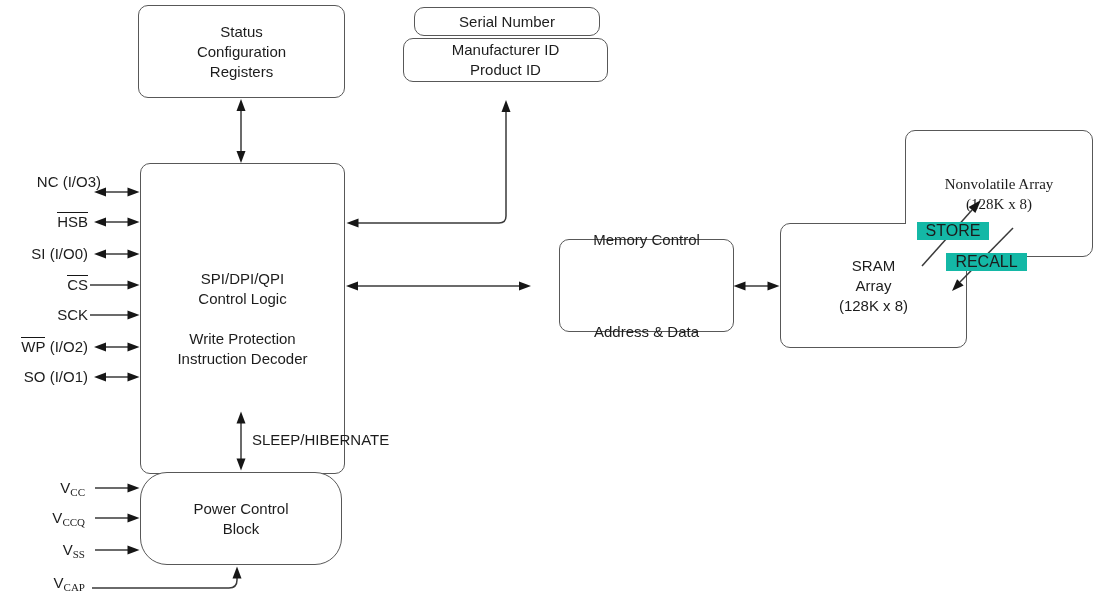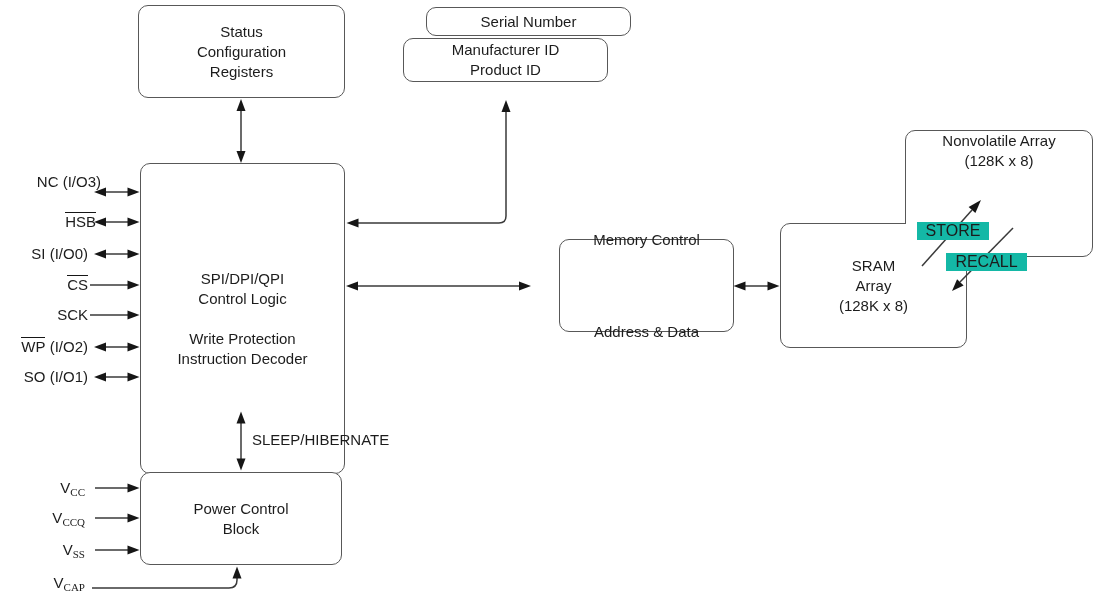--- a/index.html
+++ b/index.html
@@ -5,21 +5,21 @@
   html,body{margin:0;padding:0;background:#fff;}
   #canvas{
     position:relative;width:1100px;height:599px;background:#fff;overflow:hidden;
     font-family:"Liberation Sans","DejaVu Sans",sans-serif;color:#1c1c1c;
   }
   .box{
     position:absolute;background:#fff;border:1.5px solid #585858;border-radius:10px;
     display:flex;flex-direction:column;justify-content:center;align-items:center;
     font-size:15px;line-height:20px;text-align:center;box-sizing:border-box;
   }
-  .box.top-align{justify-content:flex-start;}
+  .box.top-align{justify-content:center;font-family:Liberation Serif, serif;}
   .gap{height:20px;}
   .patch{position:absolute;background:#fff;}
   svg.arrows{position:absolute;left:0;top:0;pointer-events:none;}
   svg.arrows line, svg.arrows path{stroke:#3a3a3a;stroke-width:1.5;fill:none;}
   svg.arrows polygon{fill:#161616;stroke:none;}
   .pin{
     position:absolute;left:0;width:88px;height:20px;line-height:20px;
     text-align:right;font-size:15px;white-space:nowrap;
   }
   .pin.pwr{width:85px;}
@@ -34,21 +34,21 @@
 <body>
 
 <div id="canvas">
 
   <div class="box" style="left:138px;top:5px;width:207px;height:93px;">
     <div>Status</div>
     <div>Configuration</div>
     <div>Registers</div>
   </div>
 
-  <div class="box" style="left:426px;top:7px;width:205px;height:29px;">
+  <div class="box" style="left:414px;top:7px;width:186px;height:29px;">
     <div>Serial Number</div>
   </div>
 
   <div class="box" style="left:403px;top:38px;width:205px;height:44px;">
     <div>Manufacturer ID</div>
     <div>Product ID</div>
   </div>
 
   <div class="box" style="left:140px;top:163px;width:205px;height:311px;">
     <div>SPI/DPI/QPI</div>
@@ -71,21 +71,21 @@
 
   <div class="box" style="left:780px;top:223px;width:187px;height:125px;justify-content:center;">
     <div>SRAM</div>
     <div>Array</div>
     <div>(128K x 8)</div>
   </div>
 
   <div class="patch" style="left:906px;top:221px;width:62px;height:6px;"></div>
   <div class="patch" style="left:963px;top:221px;width:6px;height:38px;"></div>
 
-  <div class="box" style="left:140px;top:472px;width:202px;height:93px;">
+  <div class="box" style="left:140px;top:472px;width:202px;height:93px;border-radius:27px;">
     <div>Power Control</div>
     <div>Block</div>
   </div>
 
   <svg class="arrows" width="1100" height="599">
 
     <g>
       <line x1="241" y1="110" x2="241" y2="152"></line>
       <polygon points="241,99 236.5,111 245.5,111"></polygon>
       <polygon points="241,163 236.5,151 245.5,151"></polygon>
@@ -177,21 +177,21 @@
     </g>
   </svg>
 
   <div class="float-label" style="left:252px;top:431px;">SLEEP/HIBERNATE</div>
   <div class="float-label on-line" style="left:917px;top:222px;width:68px;">STORE</div>
   <div class="float-label on-line" style="left:946px;top:253px;width:77px;">RECALL</div>
 
   <div class="pin" style="top:172px;margin-left:13px;">
     <span>NC (I/O3)</span>
   </div>
-  <div class="pin" style="top:212px;margin-left:8px;">
+  <div class="pin" style="top:212px;">
     <span class="ovl">HSB</span>
   </div>
   <div class="pin" style="top:244px;">
     <span>SI (I/O0)</span>
   </div>
   <div class="pin" style="top:275px;">
     <span class="ovl">CS</span>
   </div>
   <div class="pin" style="top:305px;">
     <span>SCK</span>

